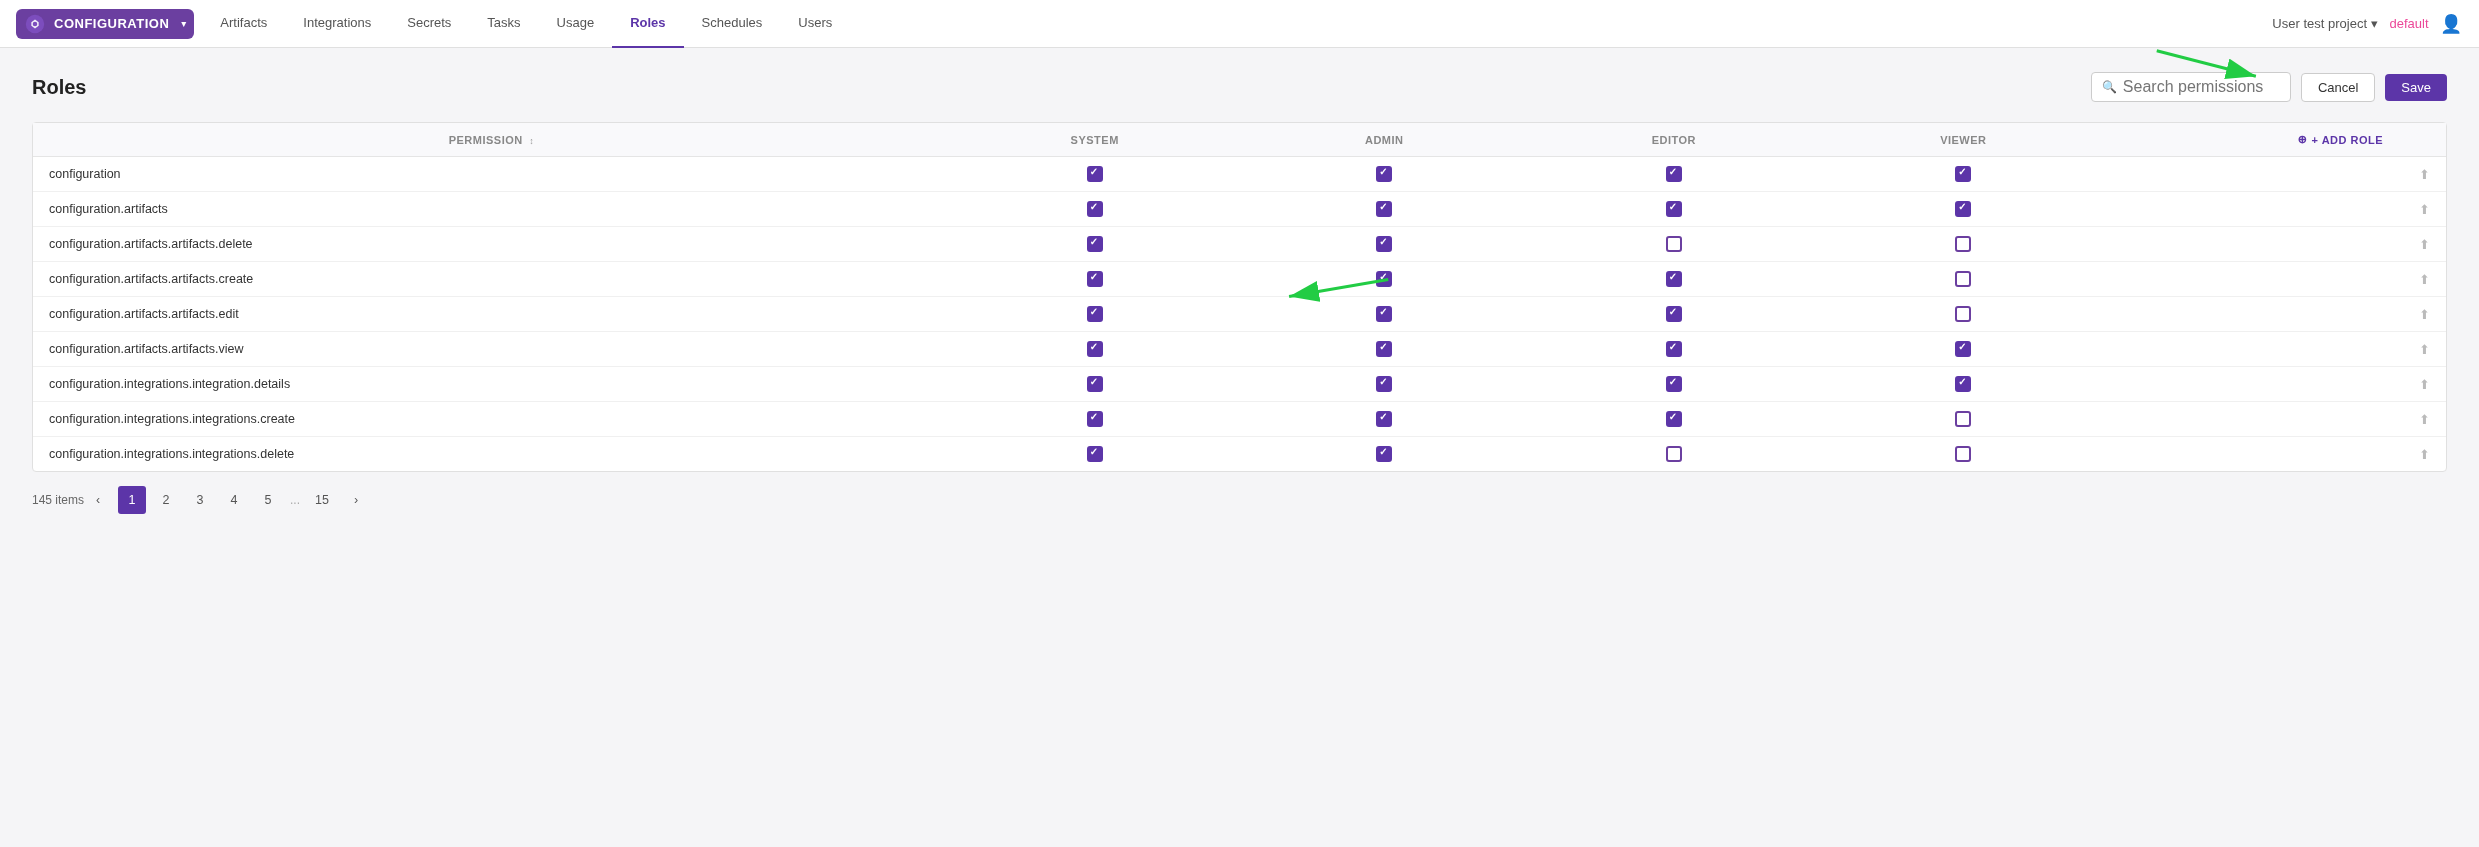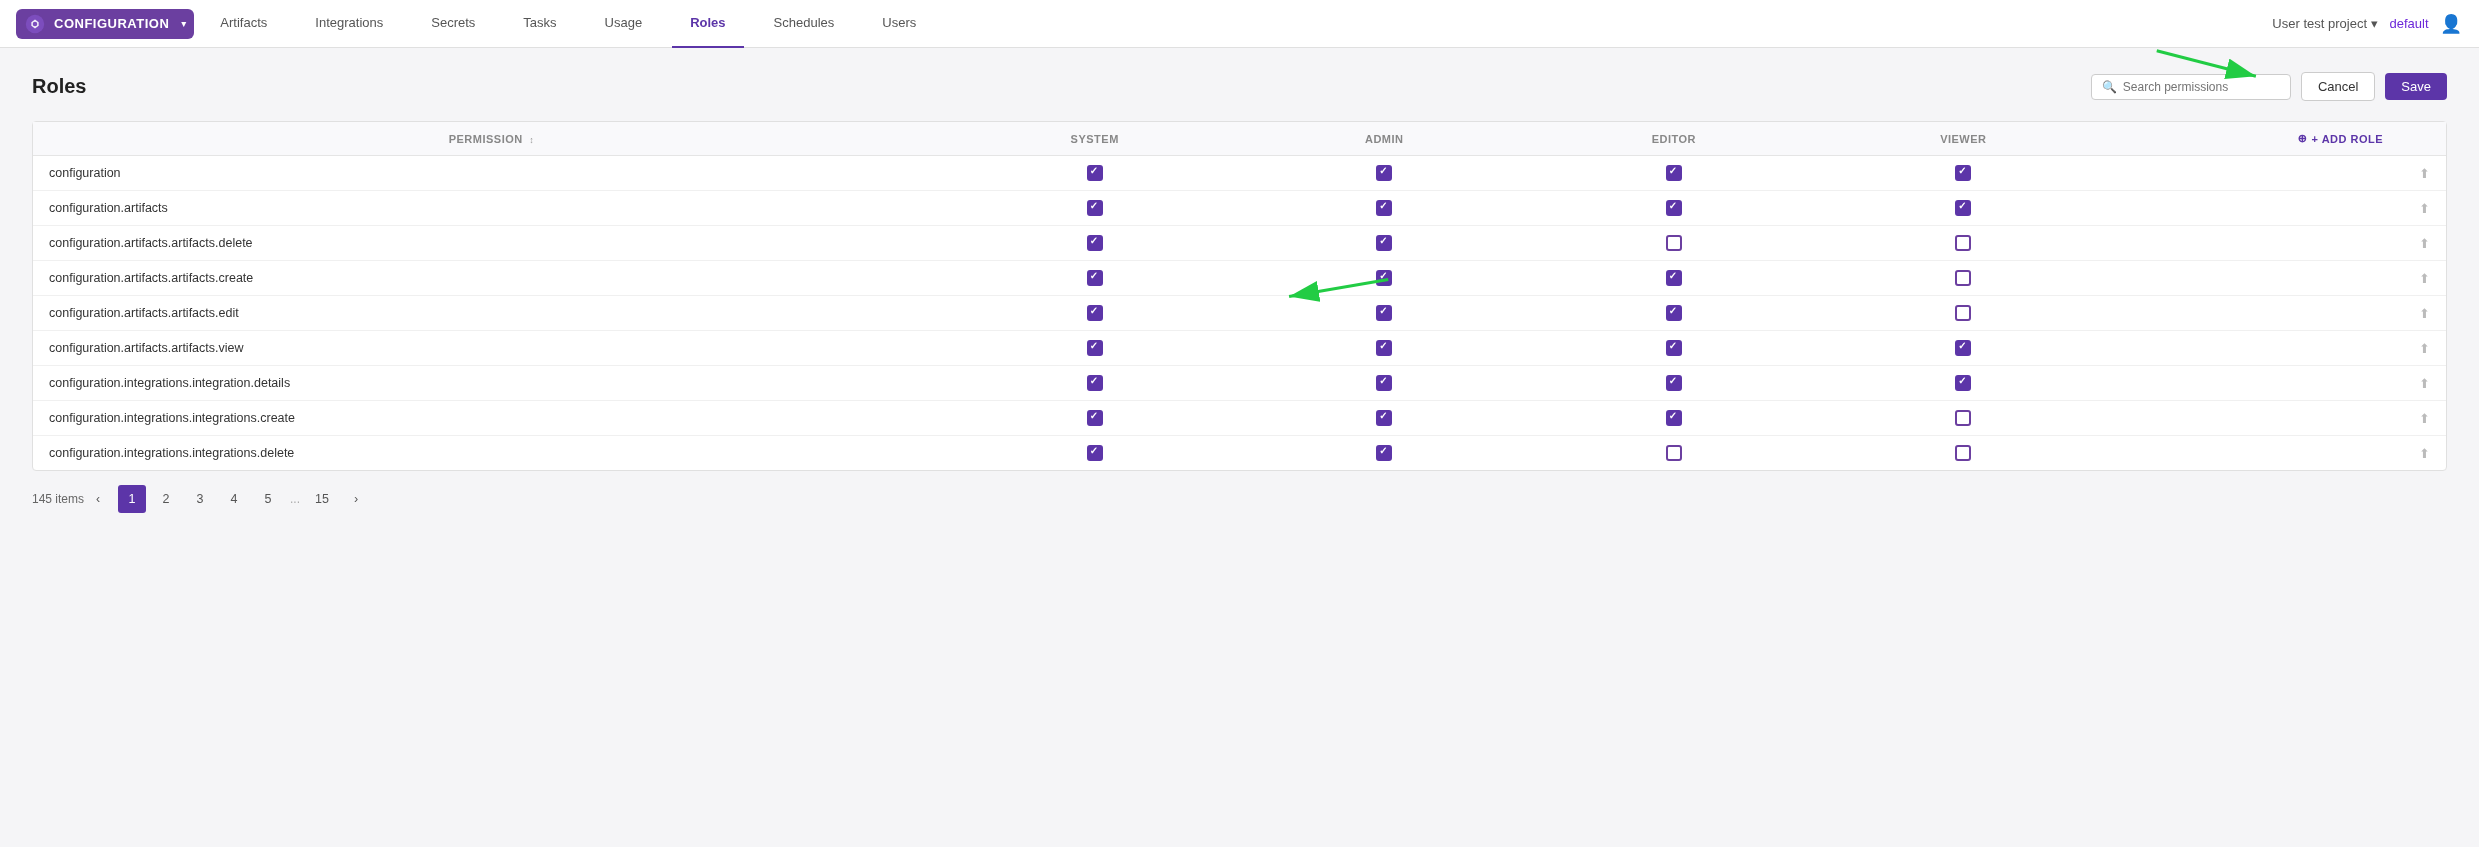--- a/index.html
+++ b/index.html
@@ -13,50 +13,50 @@
     }
     .topnav-logo {
       display: flex; align-items: center; gap: 8px;
       background: #6b3fa0; border-radius: 6px; padding: 4px 8px; margin-right: 8px;
     }
     .topnav-logo svg { width: 22px; height: 22px; }
     .config-label {
       font-weight: 700; font-size: 13px; color: #fff; letter-spacing: 0.5px;
     }
     .config-chevron { color: #fff; font-size: 10px; margin-left: 4px; }
-    .nav-links { display: flex; align-items: flex-start; gap: 12px; flex: 1; }
+    .nav-links { display: flex; align-items: flex-start; gap: 0; flex: 1; }
     .nav-link {
       padding: 0 18px; height: 48px; display: flex; align-items: center;
       color: #555; text-decoration: none; font-size: 13px; cursor: pointer;
       border-bottom: 2px solid transparent;
     }
     .nav-link.active { color: #5c35a8; font-weight: 700; border-bottom: 2px solid #5c35a8; }
     .topnav-right {
       display: flex; align-items: center; gap: 12px; margin-left: auto;
     }
     .project-select {
       display: flex; align-items: center; gap: 4px; color: #555; font-size: 13px; cursor: pointer;
     }
-    .default-label { font-size: 13px; color: #6d28d9; }
+    .default-label { font-size: 13px; color: #ec4899; }
 
     
     .main { padding: 24px 32px; }
 
     
     .roles-header {
       display: flex; align-items: center; justify-content: space-between; margin-bottom: 20px;
     }
     .roles-title { font-size: 20px; font-weight: 600; color: #222; }
     .roles-actions { display: flex; align-items: center; gap: 10px; }
     .search-box {
       display: flex; align-items: center; border: 1px solid #ccc; border-radius: 4px;
       padding: 5px 10px; background: #fff; gap: 6px; width: 200px;
     }
     .search-box input {
-      border: none; outline: none; font-size: 12px; color: #555; width: 100%; background: transparent;
+      border: none; outline: none; font-size: 16px; color: #555; width: 100%; background: transparent;
     }
     .search-icon { color: #999; font-size: 12px; }
     .btn-cancel {
       border: 1px solid #ccc; background: #fff; color: #333; padding: 6px 16px;
       border-radius: 4px; cursor: pointer; font-size: 13px;
     }
     .btn-save {
       background: #5c35a8; color: #fff; border: none; padding: 6px 16px;
       border-radius: 4px; cursor: pointer; font-size: 13px;
     }

